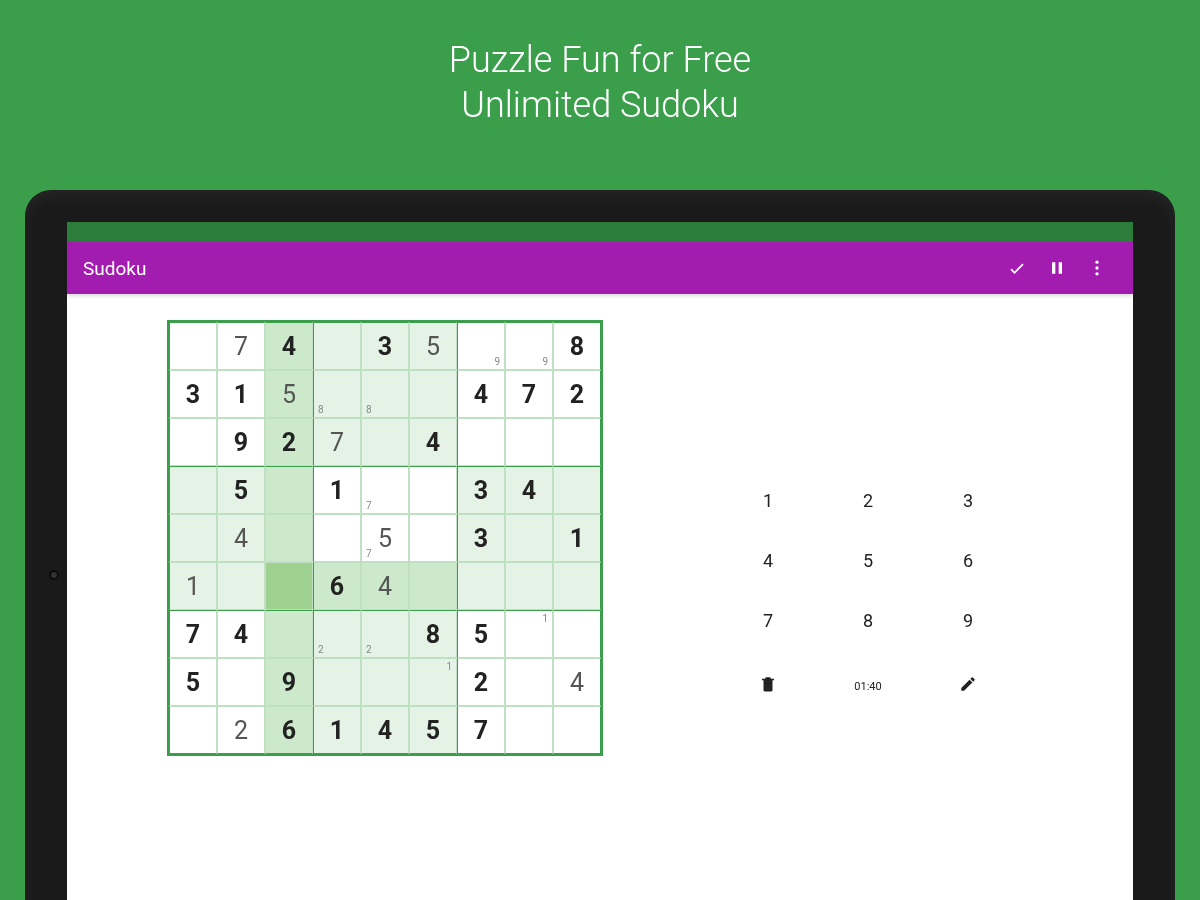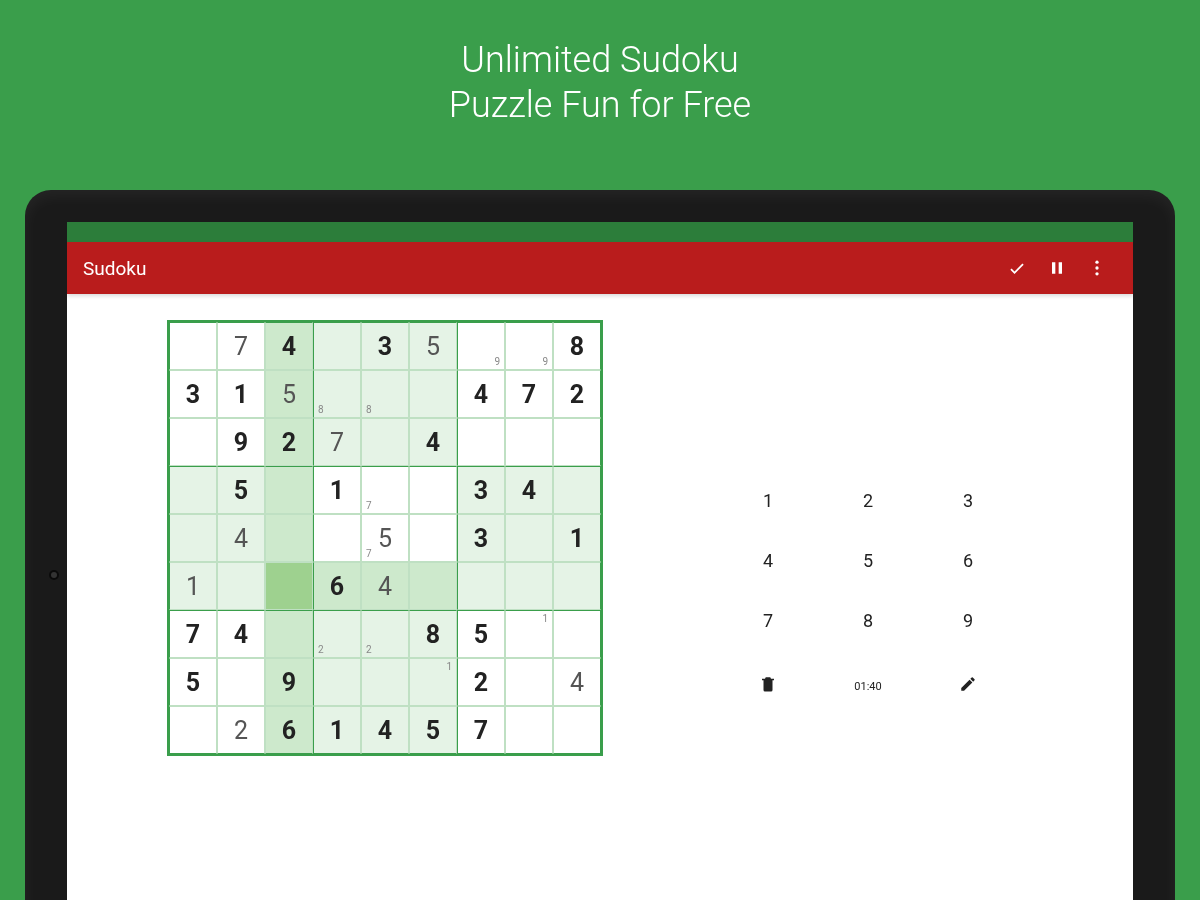--- a/index.html
+++ b/index.html
@@ -24,21 +24,21 @@
     background: #333; border-radius: 50%; border: 2px solid #0a0a0a;
   }
   .screen {
     width: 100%; height: 100%;
     background: #fff;
     overflow: hidden;
     position: relative;
   }
   .statusbar { height: 20px; background: #2c7d3a; }
   .appbar {
-    height: 52px; background: #b91c1c; color: #fff;
+    height: 52px; background: #a21caf; color: #fff;
     display: flex; align-items: center; padding: 0 16px;
     font-size: 19px; font-weight: 400;
     box-shadow: 0 2px 4px rgba(0,0,0,0.15);
     position: relative; z-index: 2;
   }
   .appbar .title { flex: 1; }
   .appbar .action { width: 40px; display: flex; align-items: center; justify-content: center; cursor: pointer; height: 100%; }
   .appbar svg { width: 20px; height: 20px; fill: #fff; }
 
   .content { display: flex; height: calc(100% - 72px); }
@@ -85,22 +85,22 @@
   }
   .key { cursor: pointer; width: 100%; height: 100%; display: flex; align-items: center; justify-content: center; }
   .tools { display: grid; grid-template-columns: repeat(3, 100px); height: 56px; align-items: center; justify-items: center; margin-top: 8px; }
   .tools svg { width: 18px; height: 18px; fill: #222; }
   .timer { font-size: 11px; color: #222; }
 </style>
 </head>
 <body>
 
 <div class="hero">
+  <div>Puzzle Fun for Free</div>
   <div>Unlimited Sudoku</div>
-  <div>Puzzle Fun for Free</div>
 </div>
 
 <div class="tablet">
   <div class="camera"></div>
   <div class="screen">
     <div class="statusbar"></div>
     <div class="appbar">
       <div class="title">Sudoku</div>
       <div class="action">
         <svg viewBox="0 0 24 24">

